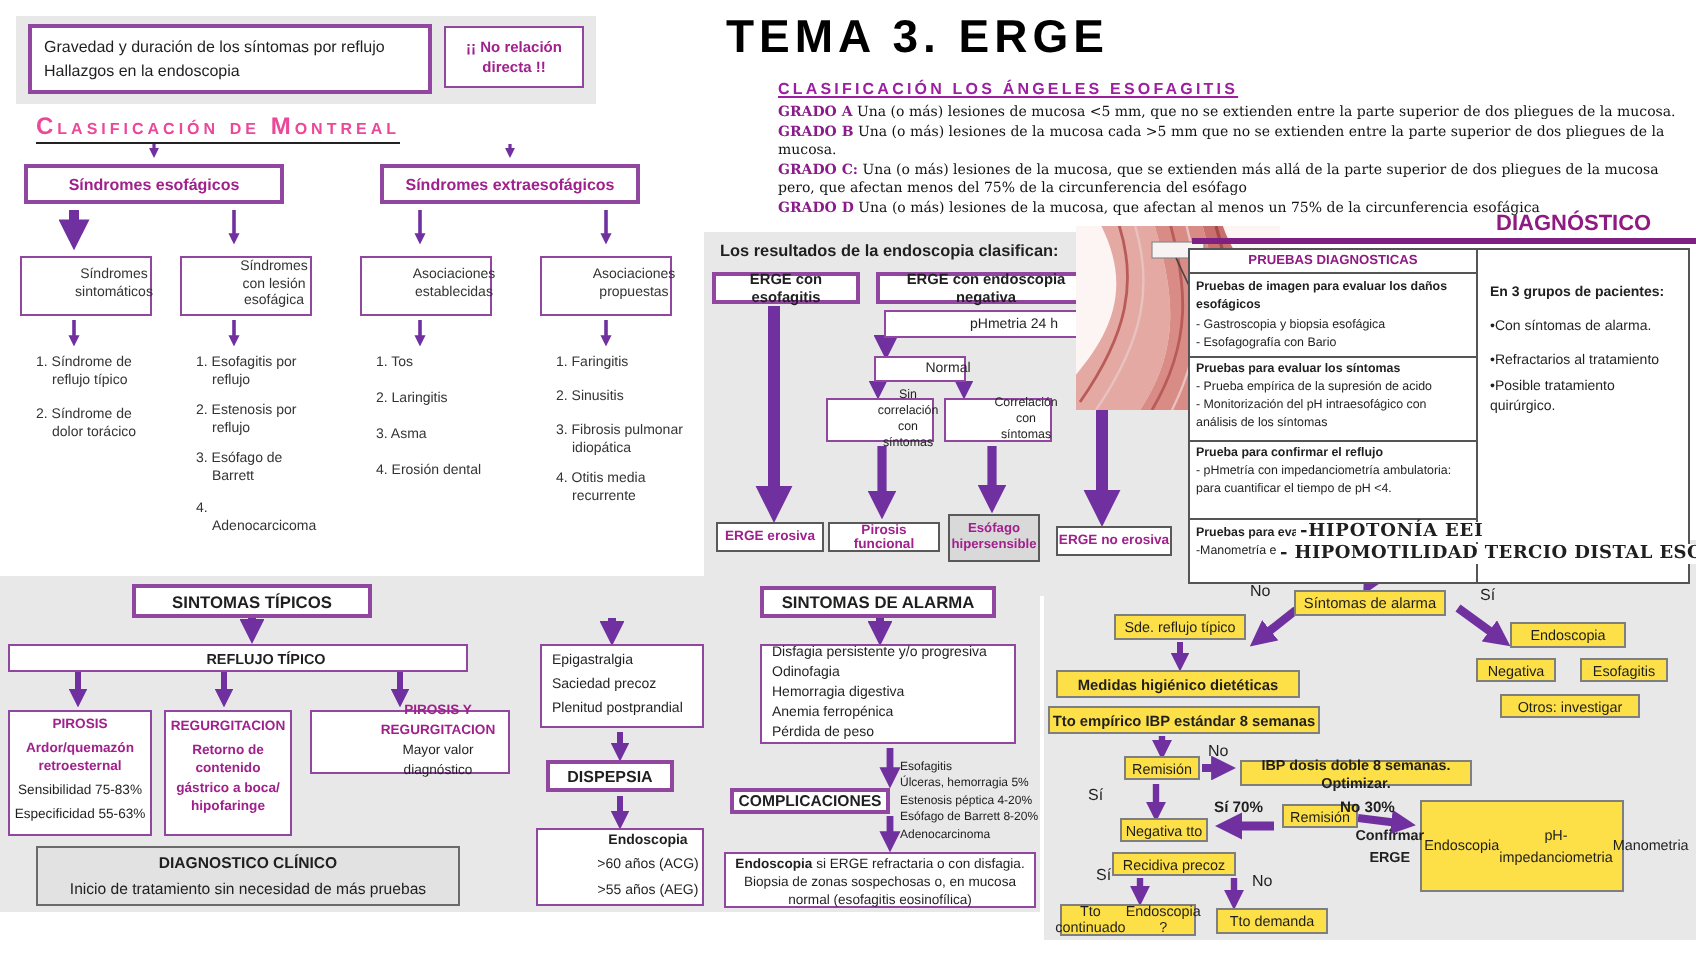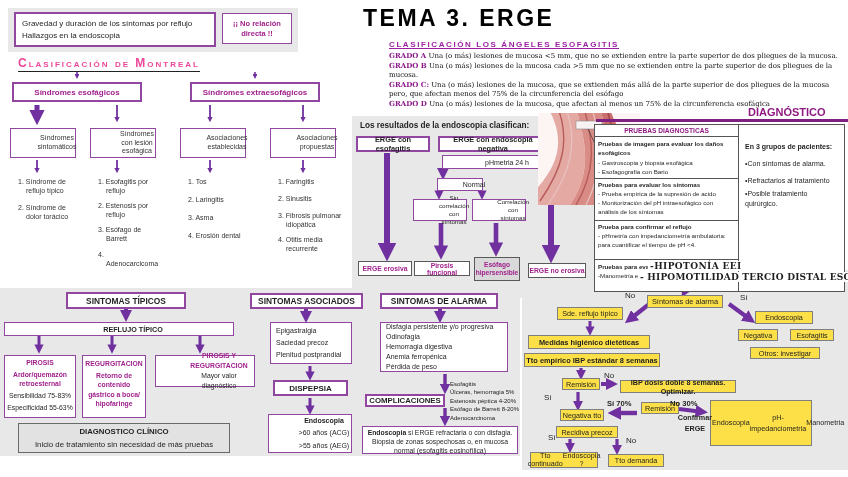--- a/index.html
+++ b/index.html
@@ -271,29 +271,26 @@
   </div>
   <div class="abs pthin z2" style="left:155px;top:355px;width:100px;height:32px;font-size:6.8px;line-height:1.5;">
     <span class="mag">PIROSIS Y REGURGITACION</span>
     <span>Mayor valor diagnóstico</span>
   </div>
   <div class="abs z2" style="left:18px;top:423px;width:212px;height:30px;border:1.8px solid #6a6a6a;background:#e3e2e2;display:flex;flex-direction:column;align-items:center;justify-content:center;font-size:7.8px;line-height:1.7;">
     <span class="bold">DIAGNOSTICO CLÍNICO</span>
     <span>Inicio de tratamiento sin necesidad de más pruebas</span>
   </div>
 
-  <div class="abs pbox z2" style="left:250px;top:293px;width:113px;height:16px;font-size:8.4px;font-weight:bold;">
-    <span>SINTOMAS ASOCIADOS</span>
-    </div>
   <div class="abs pthin z2" style="left:270px;top:322px;width:82px;height:42px;align-items:flex-start;padding:3px 5px;font-size:7px;line-height:1.7;text-align:left;">
     <span>Epigastralgia</span>
     <span>Saciedad precoz</span>
     <span>Plenitud postprandial</span>
   </div>
-  <div class="abs pbox z2" style="left:273px;top:380px;width:75px;height:16px;font-size:8px;font-weight:bold;">
+  <div class="abs pbox z2" style="left:273px;top:380px;width:64px;height:16px;font-size:8px;font-weight:bold;">
     <span>DISPEPSIA</span>
     </div>
   <div class="abs pthin z2" style="left:268px;top:414px;width:84px;height:39px;font-size:7px;line-height:1.8;">
     <span class="bold">Endoscopia</span>
     <span>&gt;60 años (ACG)</span>
     <span>&gt;55 años (AEG)</span>
   </div>
 
   <div class="abs pbox z2" style="left:380px;top:293px;width:118px;height:16px;font-size:8.4px;font-weight:bold;">
     <span>SINTOMAS DE ALARMA</span>

